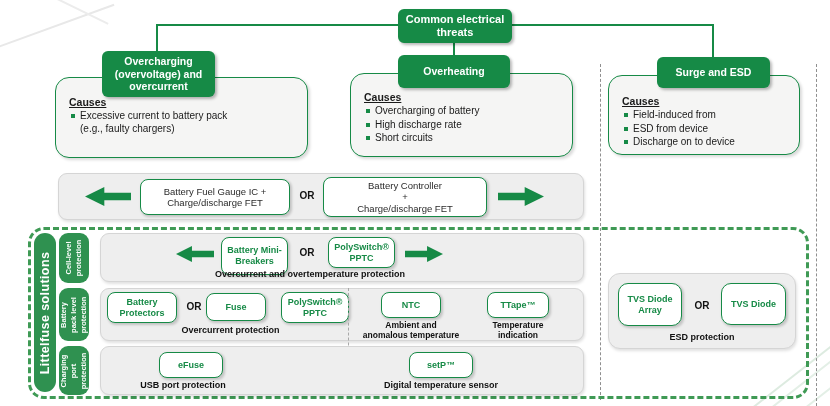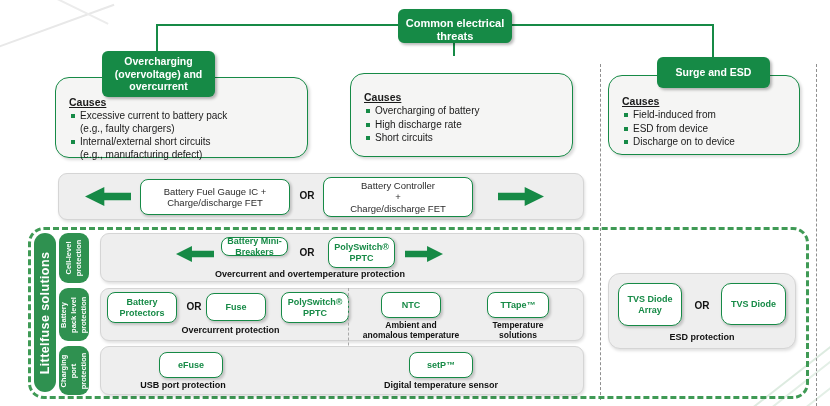--- a/index.html
+++ b/index.html
@@ -68,40 +68,41 @@
   <div class="wm" style="left:700px;top:404px;width:150px;background:#e3efe6;transform:rotate(-38deg);"></div>
 
   <div class="conn" style="left:157px;top:24px;width:556px;height:2px;"></div>
   <div class="conn" style="left:156px;top:24px;width:2px;height:28px;"></div>
   <div class="conn" style="left:712px;top:24px;width:2px;height:34px;"></div>
   <div class="conn" style="left:453px;top:42px;width:2px;height:14px;"></div>
 
   <div class="gdash" style="left:600px;top:64px;height:336px;"></div>
   <div class="gdash" style="left:816px;top:64px;height:342px;"></div>
 
-  <div class="gnode" style="left:398px;top:9px;width:114px;height:34px;font-size:11px;align-items:flex-end;">
+  <div class="gnode" style="left:398px;top:9px;width:114px;height:34px;font-size:11px;">
     <span>Common electrical
 threats</span>
   </div>
 
   <div class="gnode" style="left:102px;top:51px;width:113px;height:46px;font-size:10.5px;">
     <span>Overcharging
 (overvoltage) and
 overcurrent</span>
   </div>
   <div class="causes" style="left:55px;top:77px;width:253px;height:81px;padding:18px 8px 0 13px;">
     <div class="cheading">Causes</div>
     <ul class="clist">
       <li>Excessive current to battery pack
 (e.g., faulty chargers)</li>
-      <li>Internal/external short circuits
-(e.g., manufacturing defect)</li>
     </ul>
   </div>
 
+  <div class="gnode" style="left:398px;top:55px;width:112px;height:33px;font-size:10.5px;">
+    <span>Overheating</span>
+  </div>
   <div class="causes" style="left:350px;top:73px;width:223px;height:84px;padding:17px 8px 0 13px;">
     <div class="cheading">Causes</div>
     <ul class="clist">
       <li>Overcharging of battery</li>
       <li>High discharge rate</li>
       <li>Short circuits</li>
     </ul>
   </div>
 
   <div class="gnode" style="left:657px;top:57px;width:113px;height:31px;font-size:10.5px;">
@@ -116,21 +117,21 @@
     </ul>
   </div>
 
   <div class="panel" style="left:58px;top:173px;width:526px;height:47px;"></div>
   <div class="arrow arr-l" style="left:85px;top:187px;width:46px;height:19px;"></div>
   <div class="pbox dark" style="left:140px;top:179px;width:150px;height:36px;">
     <span>Battery Fuel Gauge IC +
 Charge/discharge FET</span>
   </div>
   <div class="or" style="left:295px;top:190px;width:24px;">OR</div>
-  <div class="pbox dark" style="left:323px;top:177px;width:150px;height:40px;">
+  <div class="pbox dark" style="left:323px;top:177px;width:164px;height:40px;">
     <span>Battery Controller
 +
 Charge/discharge FET</span>
   </div>
   <div class="arrow arr-r" style="left:498px;top:187px;width:46px;height:19px;"></div>
 
   <div class="soln-border" style="left:28px;top:227px;width:781px;height:172px;"></div>
 
   <div class="vgreen" style="left:34px;top:233px;width:22px;height:159px;border-radius:11px;">
     <span class="vtext sidebar-text" style="width:159px;">Littelfuse solutions</span>
@@ -146,21 +147,21 @@
 protection</span>
   </div>
   <div class="vgreen" style="left:59px;top:346px;width:30px;height:49px;">
     <span class="vtext tab-text" style="width:49px;">Charging
 port
 protection</span>
   </div>
 
   <div class="panel" style="left:100px;top:233px;width:484px;height:49px;"></div>
   <div class="arrow arr-l" style="left:176px;top:246px;width:38px;height:16px;"></div>
-  <div class="pbox" style="left:221px;top:237px;width:67px;height:19px;">
+  <div class="pbox" style="left:221px;top:237px;width:67px;height:38px;">
     <span>Battery Mini-
 Breakers</span>
   </div>
   <div class="or" style="left:294px;top:247px;width:26px;">OR</div>
   <div class="pbox" style="left:328px;top:237px;width:67px;height:31px;">
     <span>PolySwitch®
 PPTC</span>
   </div>
   <div class="arrow arr-r" style="left:405px;top:246px;width:38px;height:16px;"></div>
   <div class="cap" style="left:100px;top:269px;width:420px;">Overcurrent and overtemperature protection</div>
@@ -182,21 +183,21 @@
   <div class="gdash" style="left:348px;top:288px;height:107px;border-left-color:#a8a8a8;"></div>
   <div class="pbox" style="left:381px;top:292px;width:60px;height:26px;">
     <span>NTC</span>
   </div>
   <div class="cap small" style="left:350px;top:320px;width:122px;">Ambient and
 anomalous temperature</div>
   <div class="pbox" style="left:487px;top:292px;width:62px;height:26px;">
     <span>TTape™</span>
   </div>
   <div class="cap small" style="left:476px;top:320px;width:84px;">Temperature
-solutions</div>
+indication</div>
 
   <div class="panel" style="left:100px;top:346px;width:484px;height:49px;"></div>
   <div class="pbox" style="left:159px;top:352px;width:64px;height:26px;">
     <span>eFuse</span>
   </div>
   <div class="cap" style="left:118px;top:380px;width:130px;">USB port protection</div>
   <div class="pbox" style="left:409px;top:352px;width:64px;height:26px;">
     <span>setP™</span>
   </div>
   <div class="cap" style="left:366px;top:380px;width:150px;">Digital temperature sensor</div>

